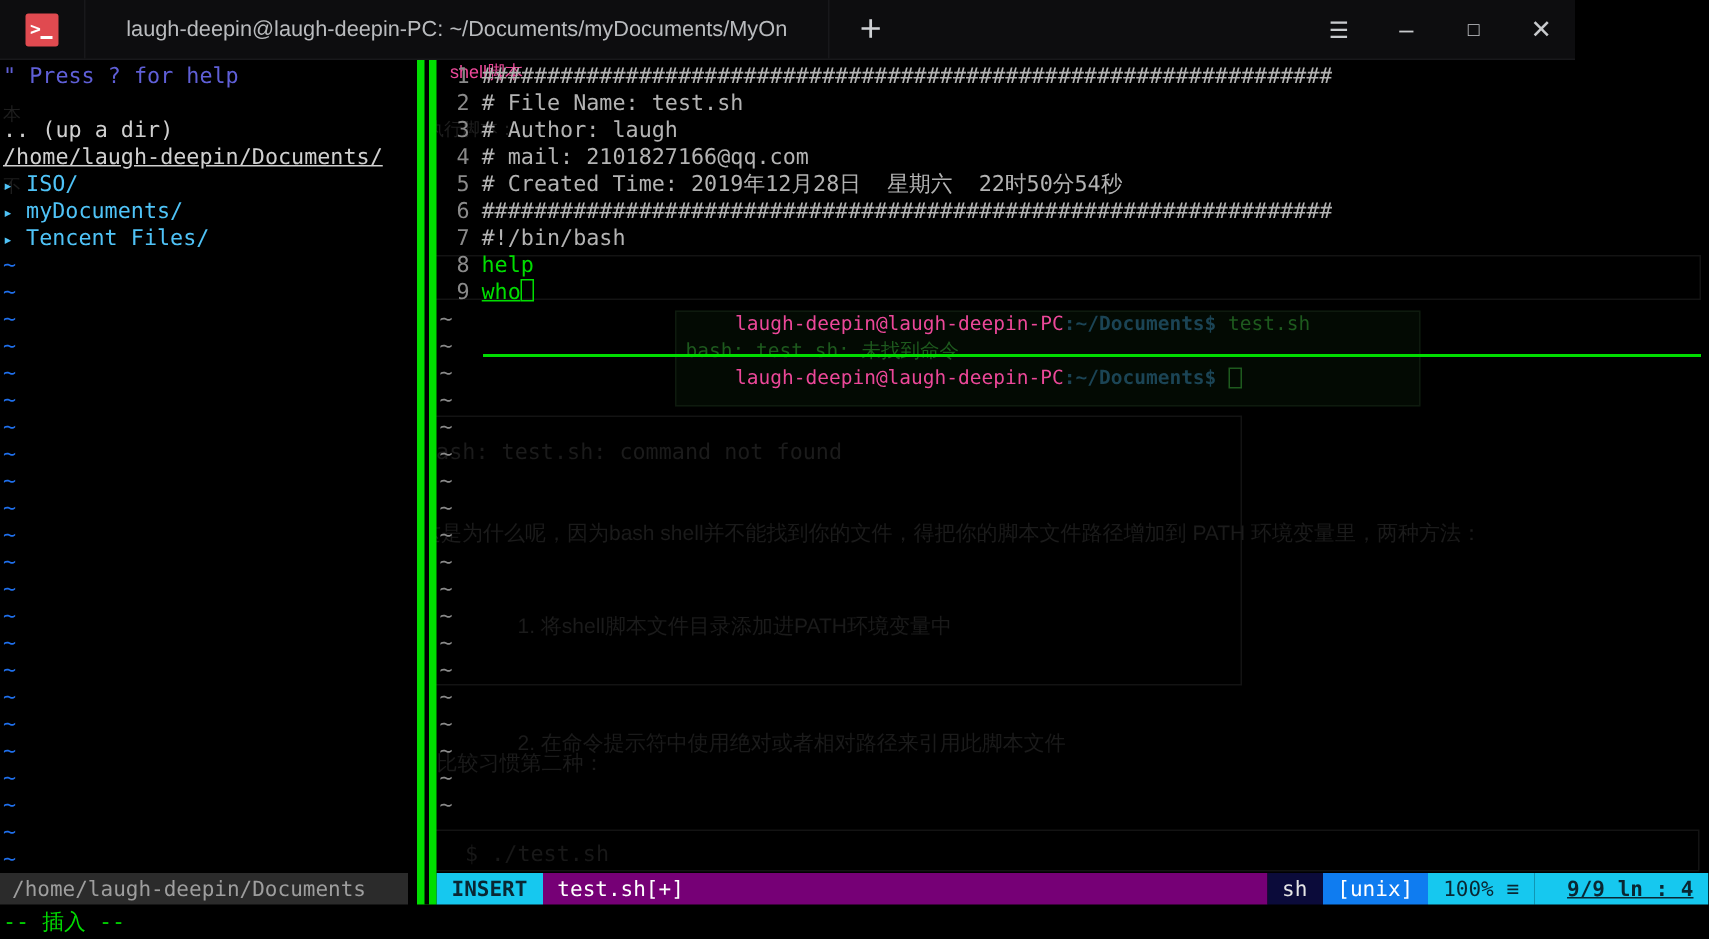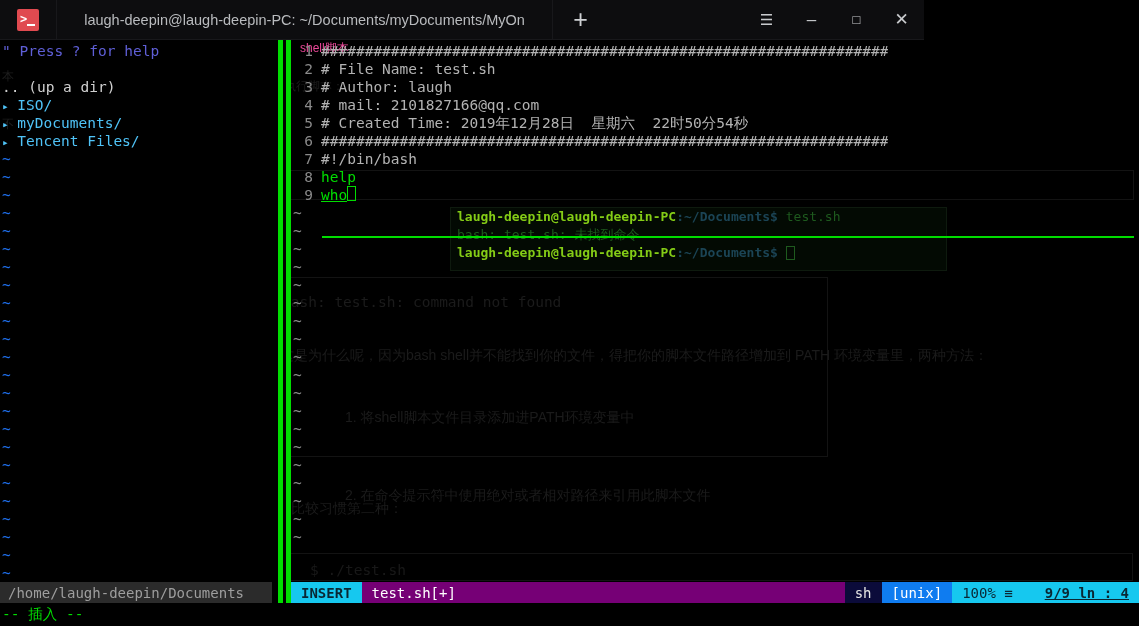--- a/index.html
+++ b/index.html
@@ -7,21 +7,21 @@
     width: 1139px; height: 626px;
     background: #000;
     overflow: hidden;
     font-family: "DejaVu Sans Mono", "Liberation Mono", monospace;
   }
 
   #app { position: relative; width: 1139px; height: 626px; background: #000000; }
 
   
   .titlebar {
-    position: absolute; left: 0; top: 0; width: 924px; height: 40px;
+    position: absolute; left: 0; top: 0; width: 1050px; height: 40px;
     background: #0d0d0f;
     display: flex; align-items: stretch;
     border-bottom: 1px solid #18181b;
   }
   .tb-logo {
     width: 56px; display: flex; align-items: center; justify-content: center;
   }
   .tb-logo .sq {
     width: 22px; height: 22px; background: #e04a50; border-radius: 2px;
     position: relative;
@@ -80,21 +80,21 @@
 
   .ghost-term {
     position: absolute; left: 450px; top: 207px; width: 497px; height: 64px;
     background: #030a03; border: 1px solid #0e1a0e;
     pointer-events: none;
   }
   .ghost-term .gl {
     font-family: "DejaVu Sans Mono", monospace; font-size: 13px;
     line-height: 18px; padding-left: 6px; white-space: nowrap;
   }
-  .gt-user { color: #84cc16; font-weight: 700; }
+  .gt-user { color: #ec4899; font-weight: 400; margin-left: 33px; }
   .gt-path { color: #1b4455; font-weight: 700; }
   .gt-cmd  { color: #1e5a1e; }
   .gt-cur  { display:inline-block; width:9px; height:14px; border:1px solid #1e5a1e; vertical-align:-3px;}
 
   .ghost-box {
     position: absolute; border: 1px solid #131313; pointer-events: none;
   }
 
   
   .vim {
@@ -250,20 +250,21 @@
       <div class="tb-btn close">✕</div>
     </div>
   </div>
 
   <div class="vim">
 
     <div class="nerd">
       <div class="row"><span class="c-help">" Press ? for help</span></div>
       <div class="row">&nbsp;</div>
       <div class="row"><span class="c-up">.. (up a dir)</span></div>
+      <div class="row"><span class="c-cwd">/home/laugh-deepin/Documents/</span></div>
       <div class="row"><span class="c-arrow">▸</span> <span class="c-dir">ISO/</span></div>
       <div class="row"><span class="c-arrow">▸</span> <span class="c-dir">myDocuments/</span></div>
       <div class="row"><span class="c-arrow">▸</span> <span class="c-dir">Tencent Files/</span></div>
       <div id="nerd-fillers">
           <div class="row" style="height: 18px;"><span class="c-tilde">~</span></div>
           <div class="row" style="height: 18px;"><span class="c-tilde">~</span></div>
           <div class="row" style="height: 18px;"><span class="c-tilde">~</span></div>
           <div class="row" style="height: 18px;"><span class="c-tilde">~</span></div>
           <div class="row" style="height: 18px;"><span class="c-tilde">~</span></div>
           <div class="row" style="height: 18px;"><span class="c-tilde">~</span></div>

